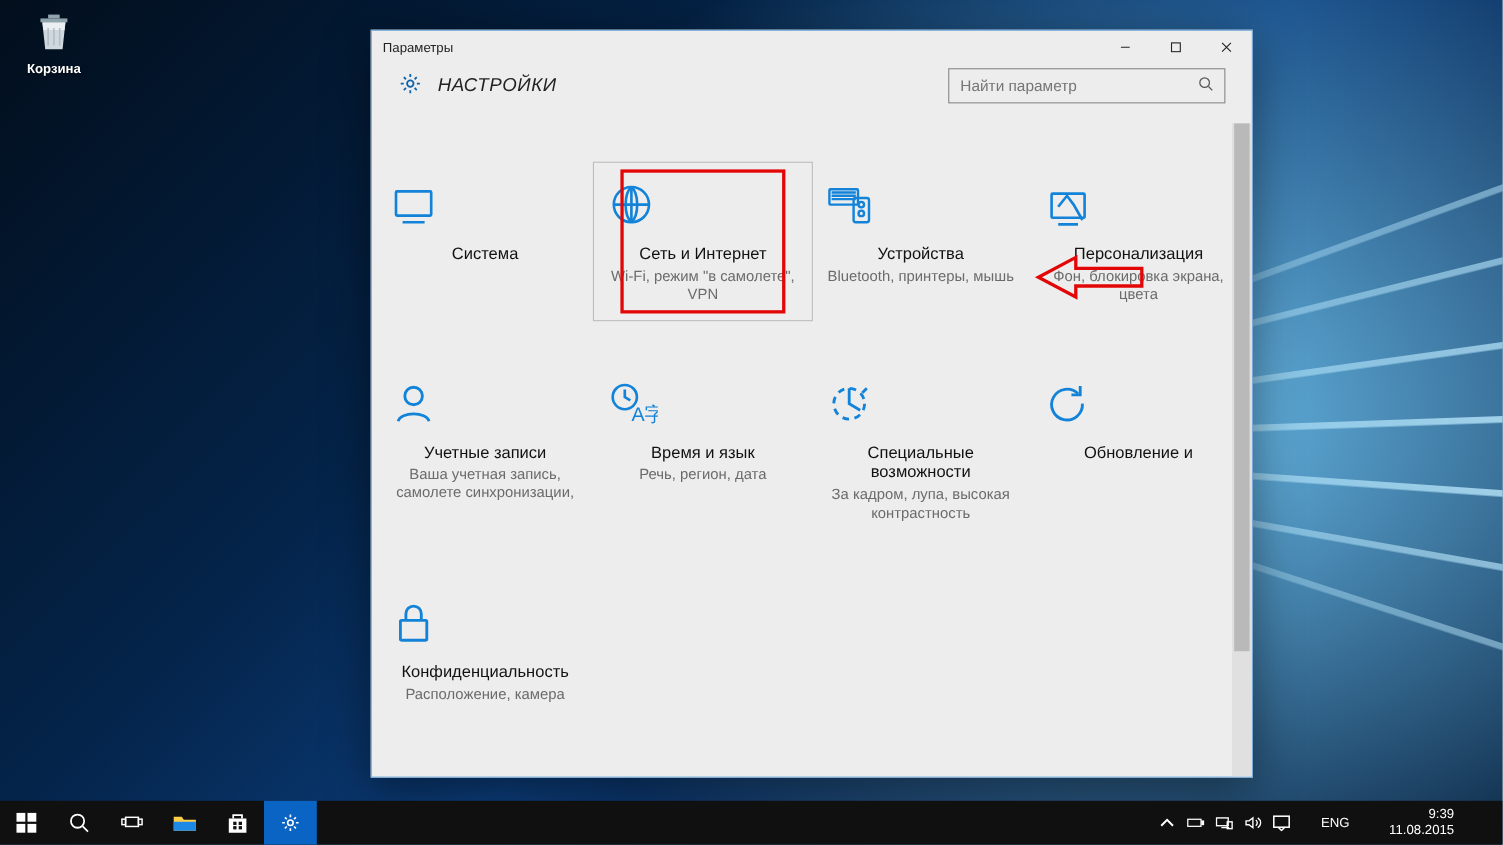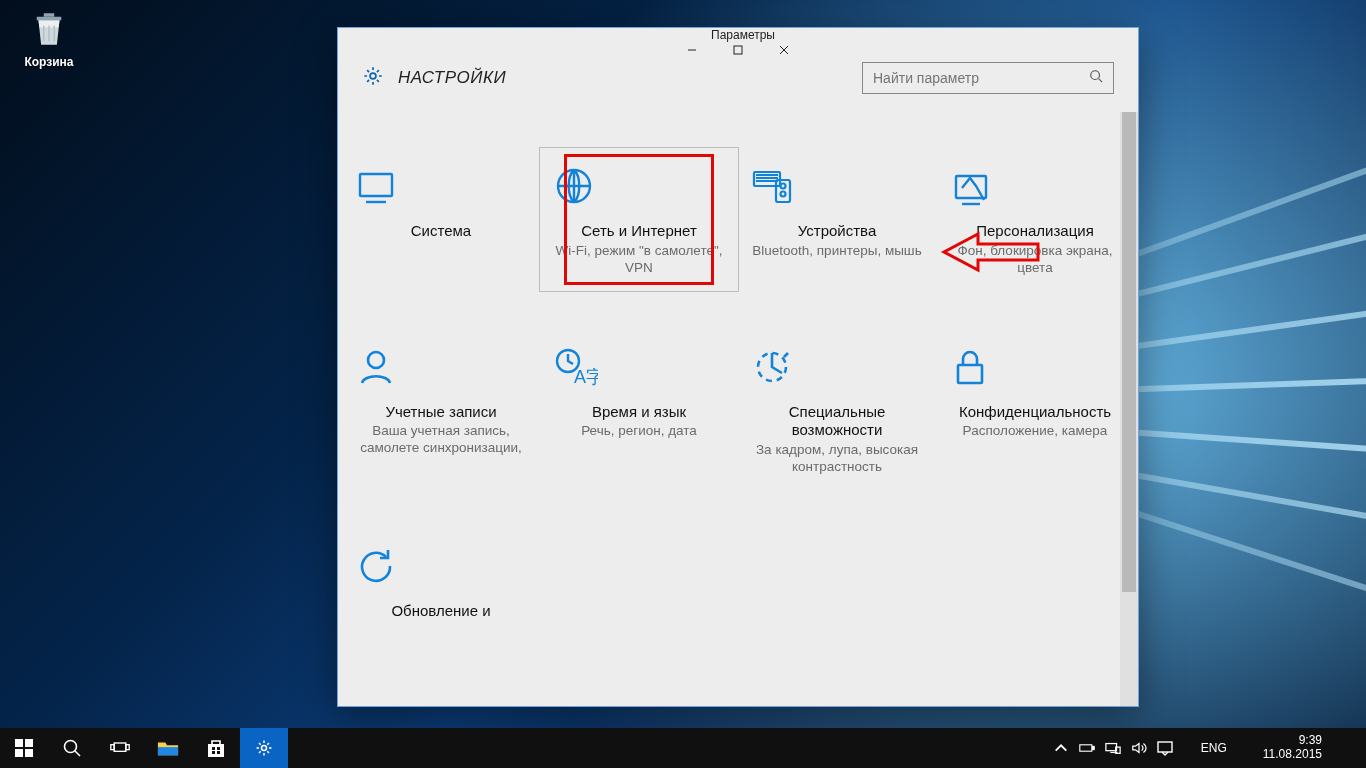--- a/index.html
+++ b/index.html
@@ -29,21 +29,21 @@
   .desktop-icon { position:absolute; left:14px; top:8px; width:70px; text-align:center; color:#fff; font-size:12px; }
   .desktop-icon svg { width:42px; height:42px; }
   .desktop-icon .label { text-shadow:0 1px 2px rgba(0,0,0,.7); margin-top:2px;font-weight:bold; }
 
   
   .window {
     position:absolute; left:337px; top:27px; width:802px; height:680px;
     background:#ededed; border:1px solid #6fa5d8; box-shadow:0 10px 40px rgba(0,0,0,.45);
     display:flex; flex-direction:column;
   }
-  .titlebar { height:30px; display:flex; align-items:center; justify-content:space-between; font-size:12px; color:#222;flex-direction:column; }
+  .titlebar { height:30px; display:flex; align-items:center; justify-content:space-between; font-size:12px; color:#222; }
   .titlebar .title { padding-left:10px; }
   .titlebar .controls { display:flex; height:100%; }
   .titlebar .ctl { width:46px; display:flex; align-items:center; justify-content:center; color:#222; }
   .titlebar .ctl svg { width:10px; height:10px; }
 
   .header { display:flex; align-items:center; justify-content:space-between; padding:4px 24px 18px 24px; }
   .header-left { display:flex; align-items:center; gap:14px; }
   .header-left .gear svg { width:22px; height:22px; color:#0a64ad; }
   .header-title { font-size:17px; letter-spacing:.5px; color:#222;font-style:italic; }
   .searchbox { width:252px; height:32px; border:1px solid #888; display:flex; align-items:center; padding:0 10px; background:#ededed; justify-content:space-between; }
@@ -233,37 +233,37 @@
               <path d="M36 14l4-4"></path>
             </svg>
           </div>
           <div class="name">Специальные возможности</div>
           <div class="sub">За кадром, лупа, высокая контрастность</div>
         </div>
 
         <div class="tile">
           <div class="icon">
             <svg viewBox="0 0 48 48" fill="none" stroke-width="2.6">
+              <path d="M38 24a14 14 0 1 1-4-9"></path>
+                <path d="M36 8v8h-8"></path>
+            </svg>
+          </div>
+          <div class="name">Обновление и</div>
+          <div class="sub"></div>
+        </div>
+
+        <div class="tile">
+          <div class="icon">
+            <svg viewBox="0 0 48 48" fill="none" stroke-width="2.6">
               <rect x="12" y="22" width="24" height="18" rx="1"></rect>
               <path d="M17 22v-6a7 7 0 0 1 14 0v6"></path>
             </svg>
           </div>
           <div class="name">Конфиденциальность</div>
           <div class="sub">Расположение, камера</div>
-        </div>
-
-        <div class="tile">
-          <div class="icon">
-            <svg viewBox="0 0 48 48" fill="none" stroke-width="2.6">
-              <path d="M38 24a14 14 0 1 1-4-9"></path>
-                <path d="M36 8v8h-8"></path>
-            </svg>
-          </div>
-          <div class="name">Обновление и</div>
-          <div class="sub"></div>
         </div>
 
       </div>
 
       <div class="annot-arrow" style="left:602px; top:118px;">
         <svg width="100" height="44" viewBox="0 0 100 44">
           <path d="M98 14 H38 V4 L4 22 L38 40 V30 H98 Z"></path>
         </svg>
       </div>
     </div>

